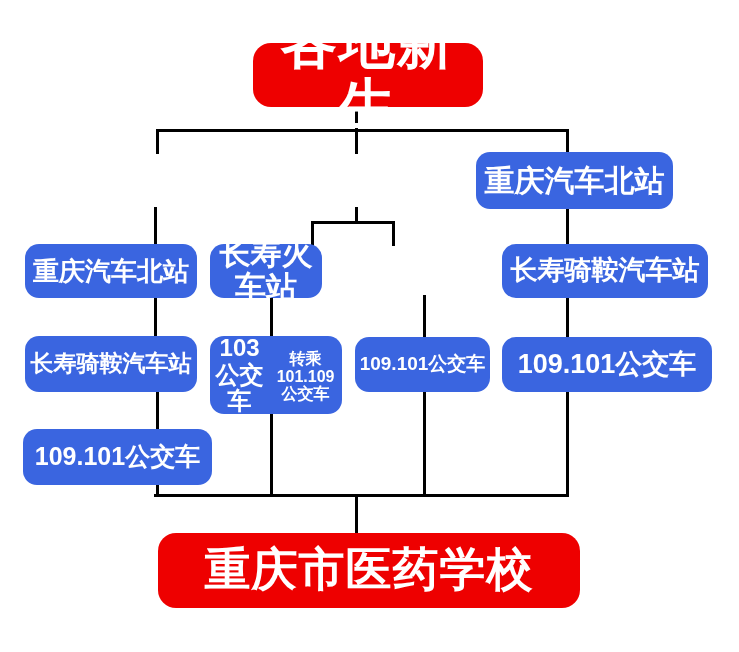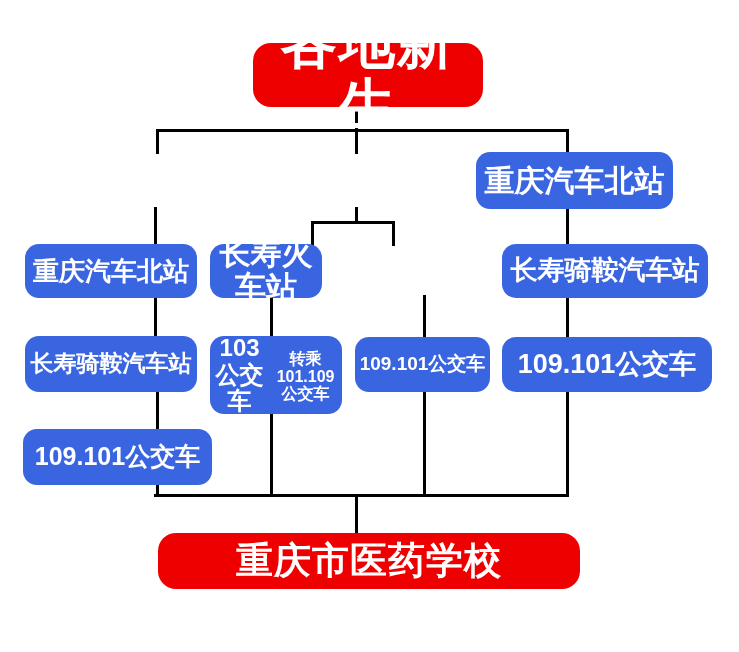--- a/index.html
+++ b/index.html
@@ -29,21 +29,21 @@
   .n-r2b2  {left:210px;top:244px;width:112px;height:54px;font-size:31px;}
   .n-r2b3  {left:353px;top:244px;width:135px;height:54px;font-size:21px;}
   .n-r2b4  {left:502px;top:244px;width:206px;height:54px;font-size:27px;}
   .n-r3b1  {left:25px; top:336px;width:172px;height:56px;font-size:23px;}
   .n-r3b2  {left:210px;top:336px;width:132px;height:78px;}
   .n-r3b2 .main{font-size:24px;}
   .n-r3b2 .sub{font-size:16px;margin-top:3px;}
   .n-r3b3  {left:355px;top:337px;width:135px;height:55px;font-size:19px;}
   .n-r3b4  {left:502px;top:337px;width:210px;height:55px;font-size:27px;}
   .n-r4b1  {left:23px; top:429px;width:189px;height:56px;font-size:25px;}
-  .n-end   {left:158px;top:533px;width:422px;height:56px;font-size:37px;letter-spacing:1px;}
+  .n-end   {left:158px;top:533px;width:422px;height:75px;font-size:46px;letter-spacing:1px;}
   
   .l1 {left:355px;top:106px;width:3px;height:48px;}
   .l2 {left:156px;top:129px;width:413px;height:3px;}
   .l3 {left:156px;top:129px;width:3px;height:25px;}
   .l4 {left:566px;top:129px;width:3px;height:25px;}
   .l5 {left:154px;top:207px;width:3px;height:39px;}
   .l6 {left:355px;top:207px;width:3px;height:17px;}
   .l7 {left:311px;top:221px;width:84px;height:3px;}
   .l8 {left:311px;top:221px;width:3px;height:25px;}
   .l9 {left:392px;top:221px;width:3px;height:25px;}

